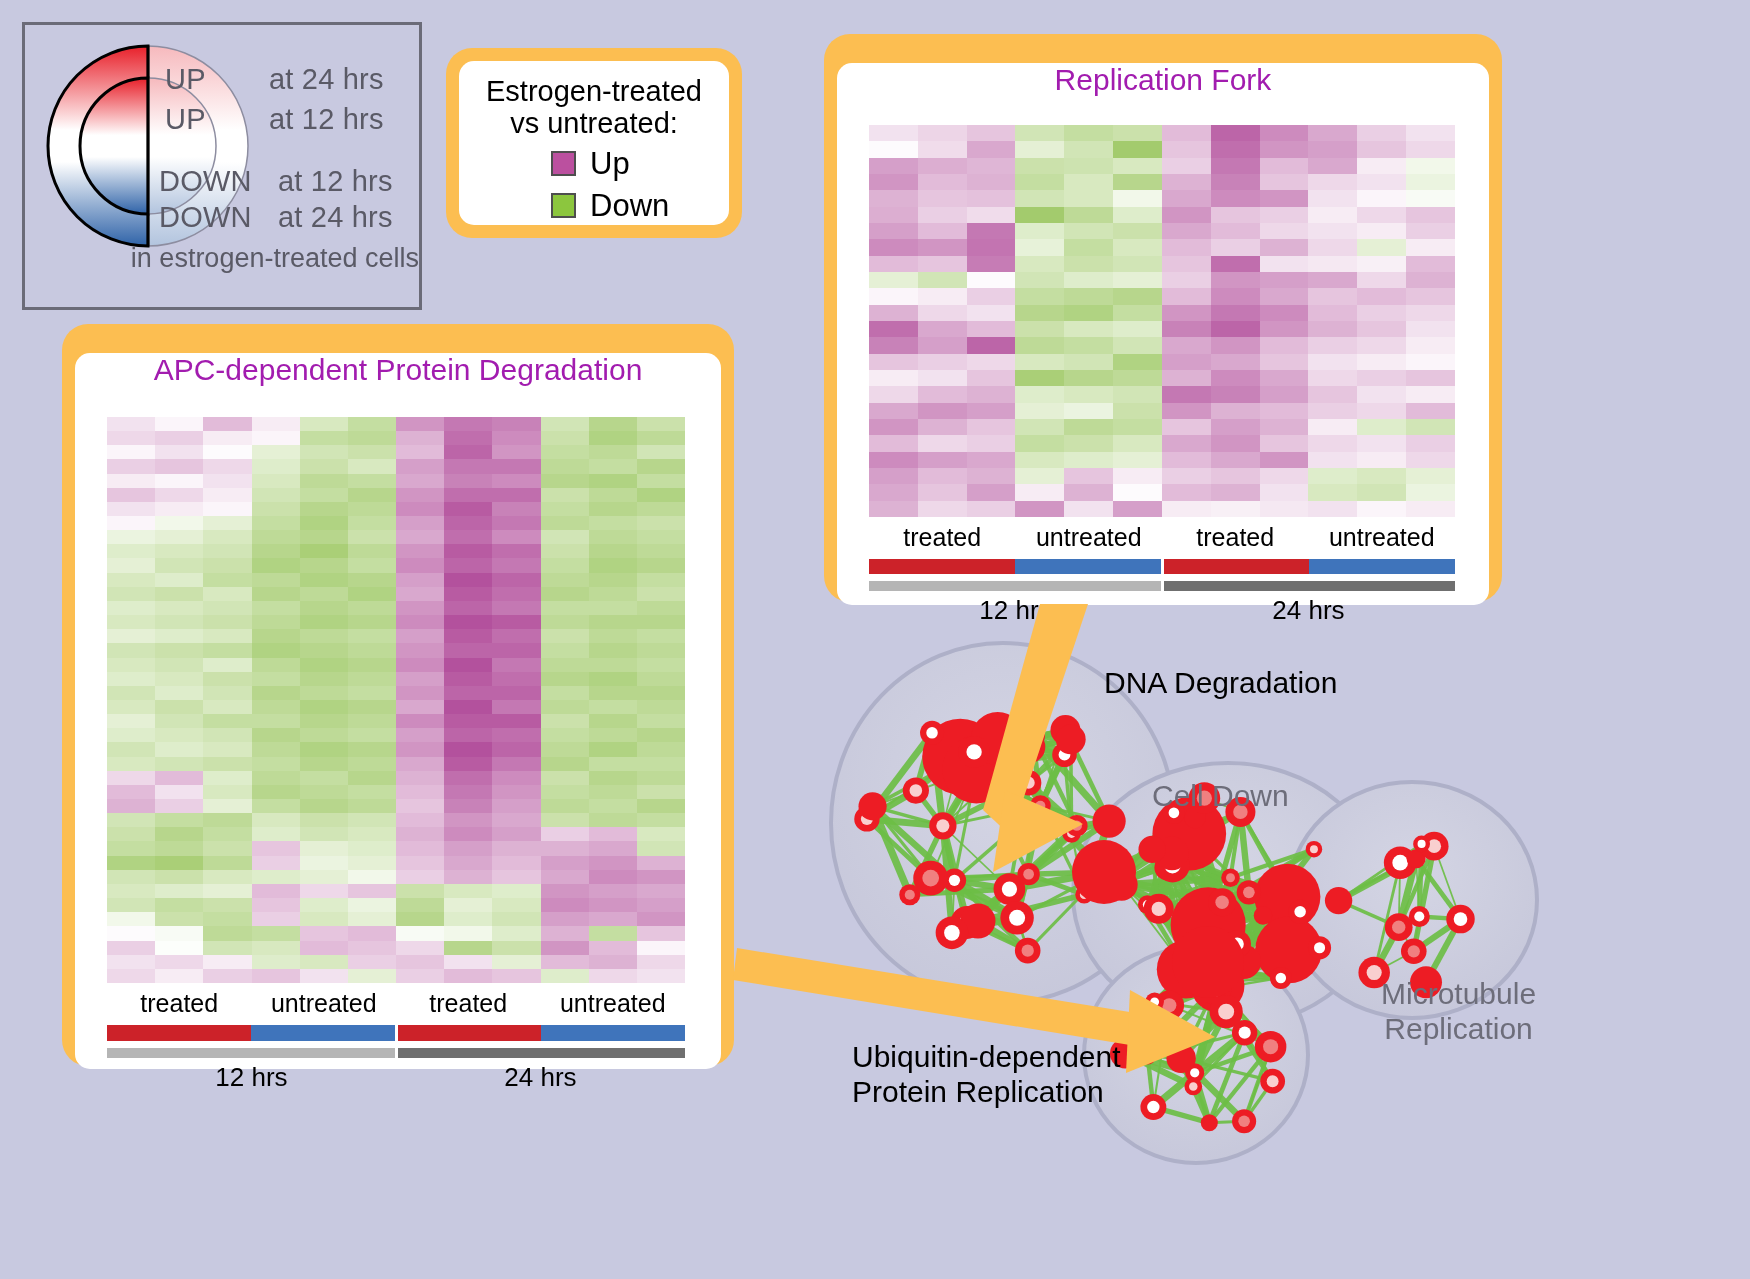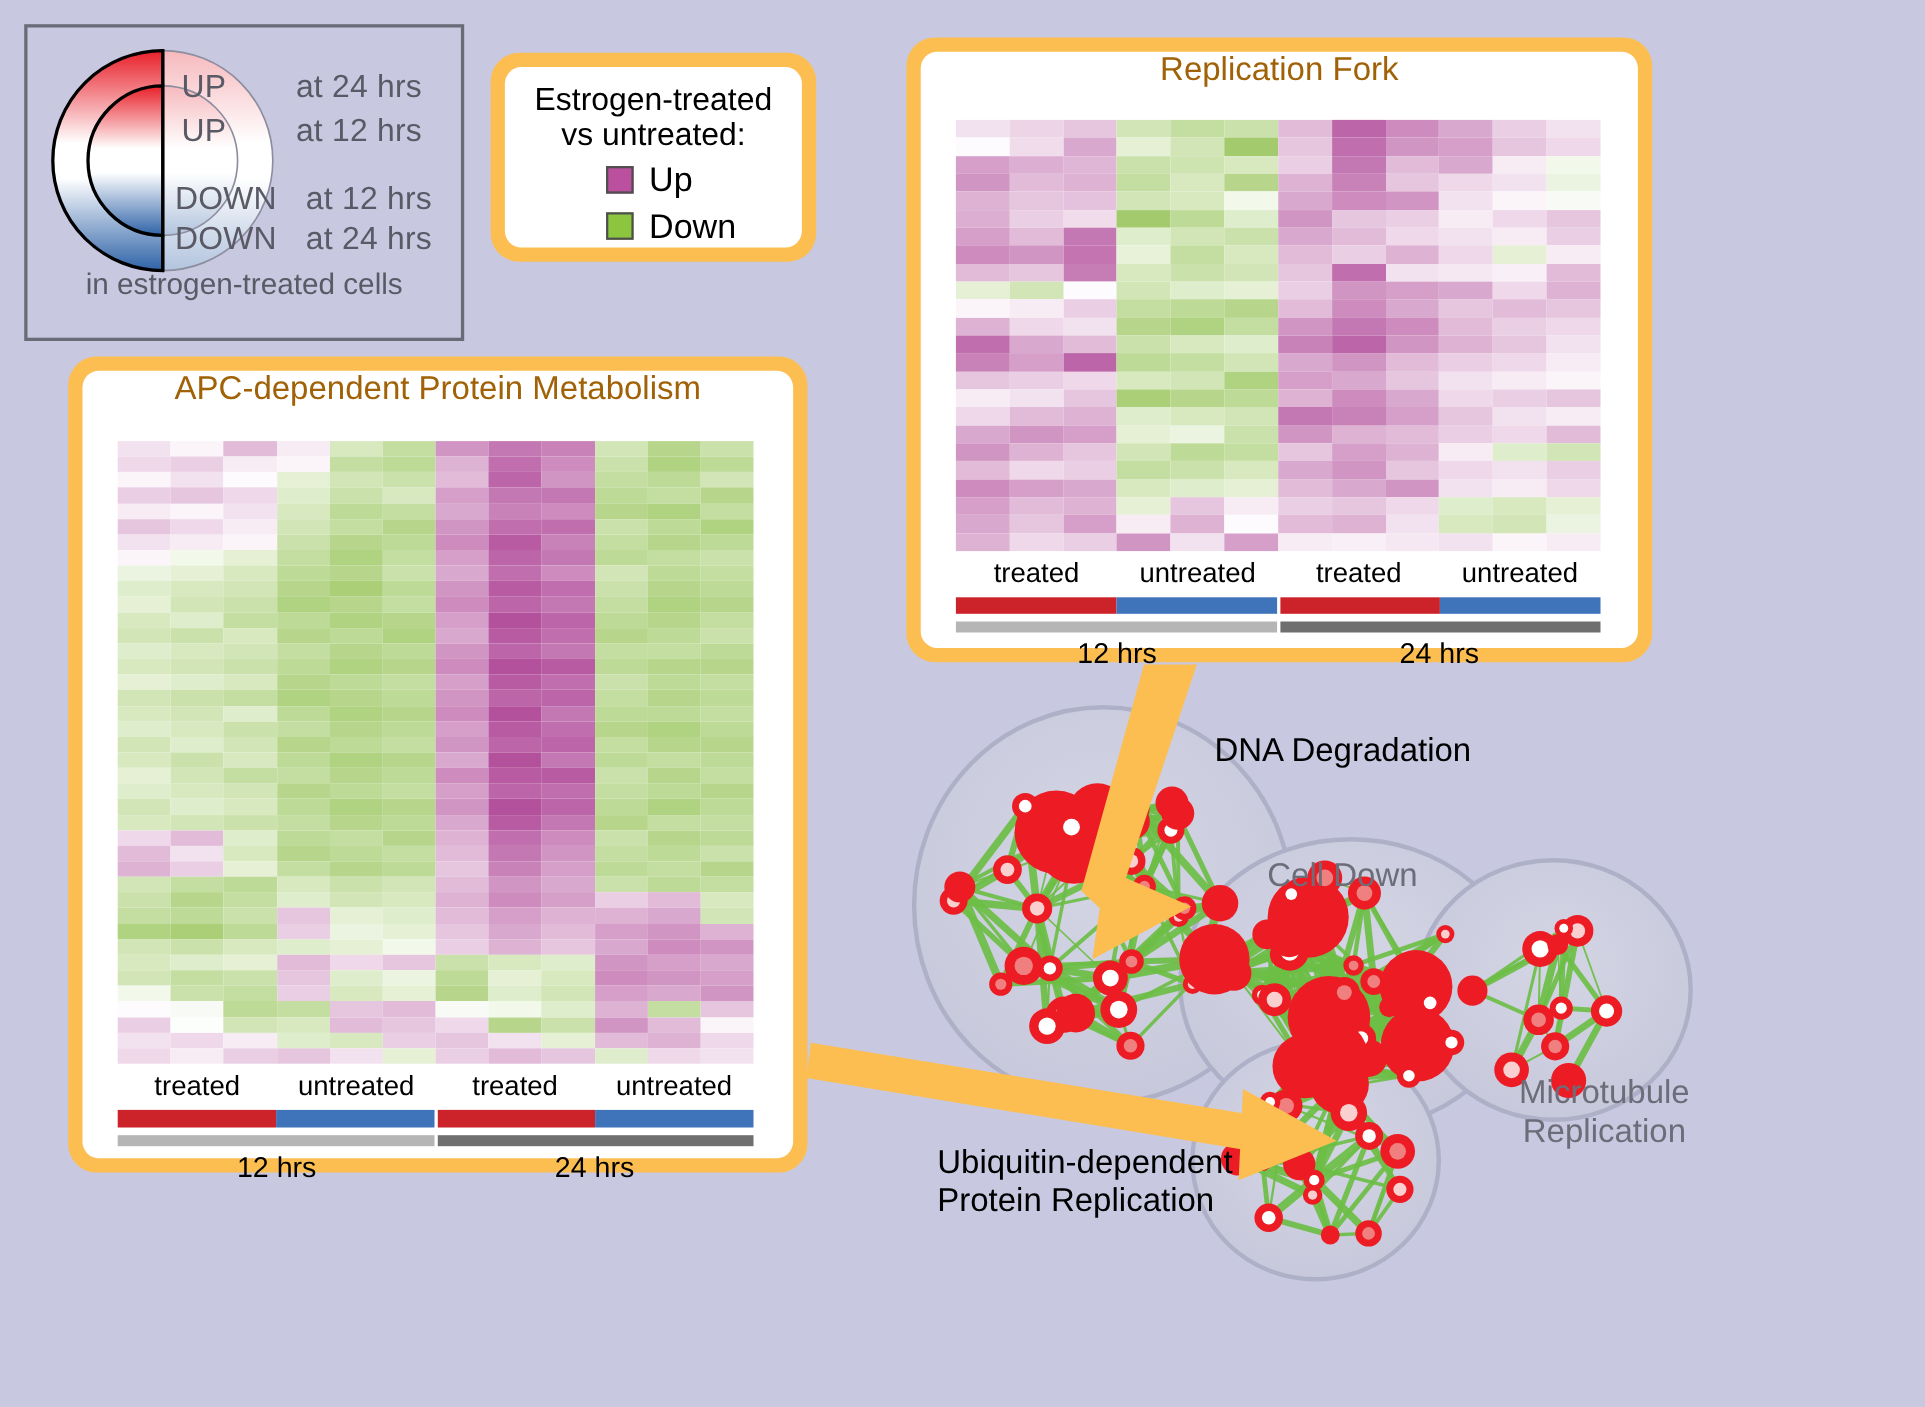--- a/index.html
+++ b/index.html
@@ -11,21 +11,21 @@
   
   #ring-legend{
     position:absolute;left:22px;top:22px;width:400px;height:288px;
     background:#c8c9e0;border:3px solid #6b6b78;box-sizing:border-box;
   }
   #ring-svg{position:absolute;left:18px;top:16px;}
   .ring-txt{
     position:absolute;color:#5a5a66;font-size:29px;letter-spacing:.2px;white-space:nowrap;
   }
   .ring-foot{
-    position:absolute;left:0;width:100%;text-align:center;color:#5a5a66;font-size:27px;
+    position:absolute;left:0;width:100%;text-align:right;color:#5a5a66;font-size:27px;
   }
   
   .orange-panel{
     position:absolute;background:#fcbe51;border-radius:26px;
     box-sizing:border-box;padding:13px;
   }
   .orange-panel>.inner{
     background:#ffffff;border-radius:15px;width:100%;height:100%;
     box-sizing:border-box;position:relative;
   }
@@ -34,21 +34,21 @@
   .legend-title{
     text-align:center;font-size:29px;color:#000;line-height:1.12;
   }
   .legend-row{display:flex;align-items:center;gap:14px;margin-left:92px;margin-top:6px;}
   .swatch{width:25px;height:25px;border:2px solid #4e4e4e;box-sizing:border-box;}
   .legend-row span{font-size:31px;color:#000;}
   
   #fork-panel{left:824px;top:34px;width:678px;height:568px;}
   #apc-panel{left:62px;top:324px;width:672px;height:742px;}
   .panel-title{
-    text-align:center;font-size:30px;color:#a16207;margin-top:0;font-weight:400;
+    text-align:center;font-size:30px;color:#a21caf;margin-top:16px;font-weight:400;
   }
   .hm-wrap{position:absolute;}
   .hm{display:grid;gap:0;}
   .hm div{width:100%;height:100%;}
   .hm-labels{position:absolute;display:flex;}
   .hm-labels div{
     text-align:center;font-size:25px;color:#000;
   }
   .barrow{position:absolute;display:flex;}
   .barrow div{height:100%;}
@@ -435,21 +435,21 @@
       </div>
     <div class="timerow" id="fork-time-lbl" style="left:32px;top:532px;width:586px;">
         <div style="flex: 1 1 0%;">12 hrs</div>
         <div style="flex: 1 1 0%;">24 hrs</div>
       </div>
   </div>
 </div>
 
 <div id="apc-panel" class="orange-panel">
   <div class="inner">
-    <div class="panel-title">APC-dependent Protein Metabolism</div>
+    <div class="panel-title">APC-dependent Protein Degradation</div>
     <div class="hm-wrap" id="apc-hm-wrap" style="left:32px;top:64px;width:578px;height:566px;">
       <div class="hm" id="apc-hm" style="width: 100%; height: 100%; grid-template-columns: repeat(12, 1fr); grid-template-rows: repeat(40, 1fr);">
           <div style="background: rgb(242, 226, 239);"></div>
           <div style="background: rgb(251, 245, 250);"></div>
           <div style="background: rgb(226, 187, 217);"></div>
           <div style="background: rgb(247, 236, 244);"></div>
           <div style="background: rgb(216, 233, 192);"></div>
           <div style="background: rgb(196, 222, 161);"></div>
           <div style="background: rgb(209, 149, 195);"></div>
           <div style="background: rgb(196, 120, 179);"></div>

